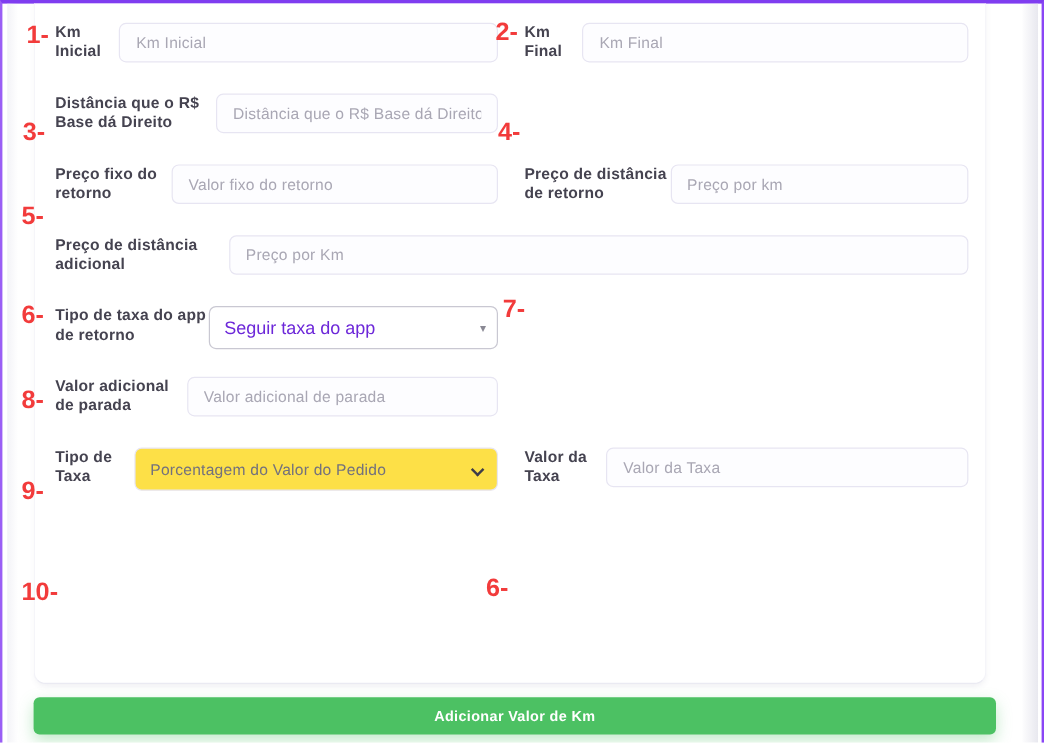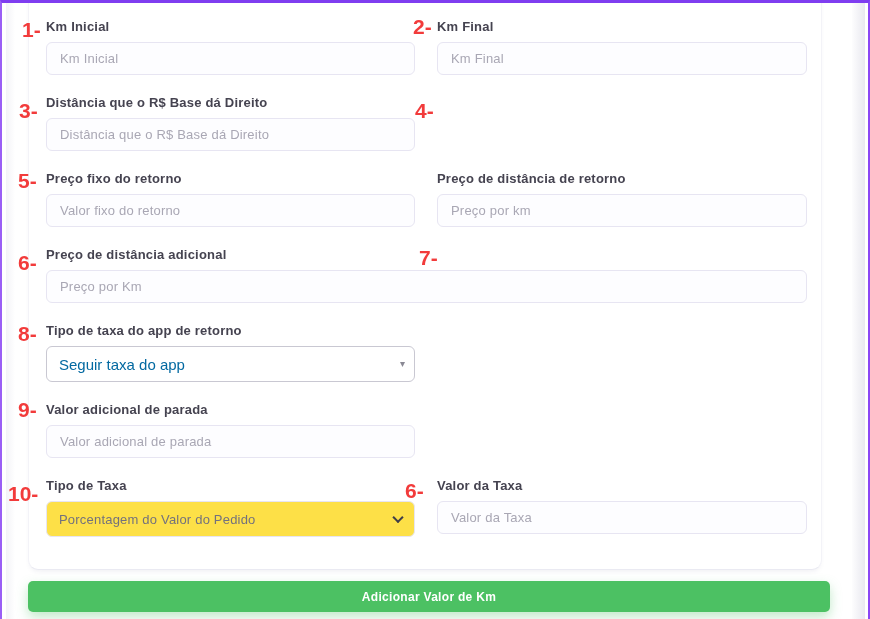--- a/index.html
+++ b/index.html
@@ -33,21 +33,21 @@
     border-radius:0 0 10px 10px;
     box-shadow:0 3px 5px -2px rgba(90,90,130,0.10);
     z-index:0;
   }
   .form{
     position:absolute;left:44px;top:16px;width:761px;z-index:2;
   }
   .row{display:grid;grid-template-columns:369px 370px;column-gap:22px;margin-bottom:20px;}
   .row.full{grid-template-columns:761px;}
   .row.half{grid-template-columns:369px;}
-  .field{display:flex;flex-direction:column;}
+  .field{display:flex;flex-direction:row;}
   .field-label{
     font-size:13px;font-weight:700;color:#454350;
     letter-spacing:0.2px;line-height:16px;margin-bottom:7px;
   }
   .text-input{
     height:33px;box-sizing:border-box;
     border:1px solid #e7e5f2;border-radius:6px;
     background:#fdfdff;
     padding:0 13px;
     font-family:"Liberation Sans", sans-serif;
@@ -57,21 +57,21 @@
   .text-input::placeholder{color:#a9a7b4;opacity:1;}
   .select-wrap{position:relative;width:100%;}
   select{
     -webkit-appearance:none;appearance:none;
     width:100%;height:36px;box-sizing:border-box;
     border-radius:6px;background:#ffffff;
     padding:0 28px 0 12px;
     font-family:"Liberation Sans", sans-serif;
     outline:none;
   }
-  select.select-gray{border:1px solid #c9c8d2;font-size:15px;color:#0369a1;}
+  select.select-gray{border:1px solid #c9c8d2;font-size:15px;color:#6d28d9;}
   select.select-light{border:1px solid #e7e5f2;background:#fde047;font-size:13px;color:#73717d;letter-spacing:0.2px;}
   .arrow-small{
     position:absolute;right:10px;top:50%;transform:translateY(-50%);
     font-size:10px;color:#8a8994;pointer-events:none;line-height:1;
   }
   .chevron{
     position:absolute;right:13px;top:50%;
     width:8px;height:8px;box-sizing:border-box;
     border-right:2px solid #3f3d49;border-bottom:2px solid #3f3d49;
     transform:translateY(-70%) rotate(45deg);
@@ -177,18 +177,18 @@
 
   <span class="annotation" style="left:20px;top:16px;">1-</span>
   <span class="annotation" style="left:411px;top:13px;">2-</span>
   <span class="annotation" style="left:17px;top:97px;">3-</span>
   <span class="annotation" style="left:413px;top:97px;">4-</span>
   <span class="annotation" style="left:16px;top:167px;">5-</span>
   <span class="annotation" style="left:16px;top:249px;">6-</span>
   <span class="annotation" style="left:417px;top:244px;">7-</span>
   <span class="annotation" style="left:16px;top:320px;">8-</span>
   <span class="annotation" style="left:16px;top:396px;">9-</span>
-  <span class="annotation" style="left:6px;top:480px;">10-</span>
+  <span class="annotation" style="left:16px;top:480px;">10-</span>
   <span class="annotation" style="left:403px;top:477px;">6-</span>
 
   <button class="submit-btn">Adicionar Valor de Km</button>
 
 </div>
 
 </body></html>

